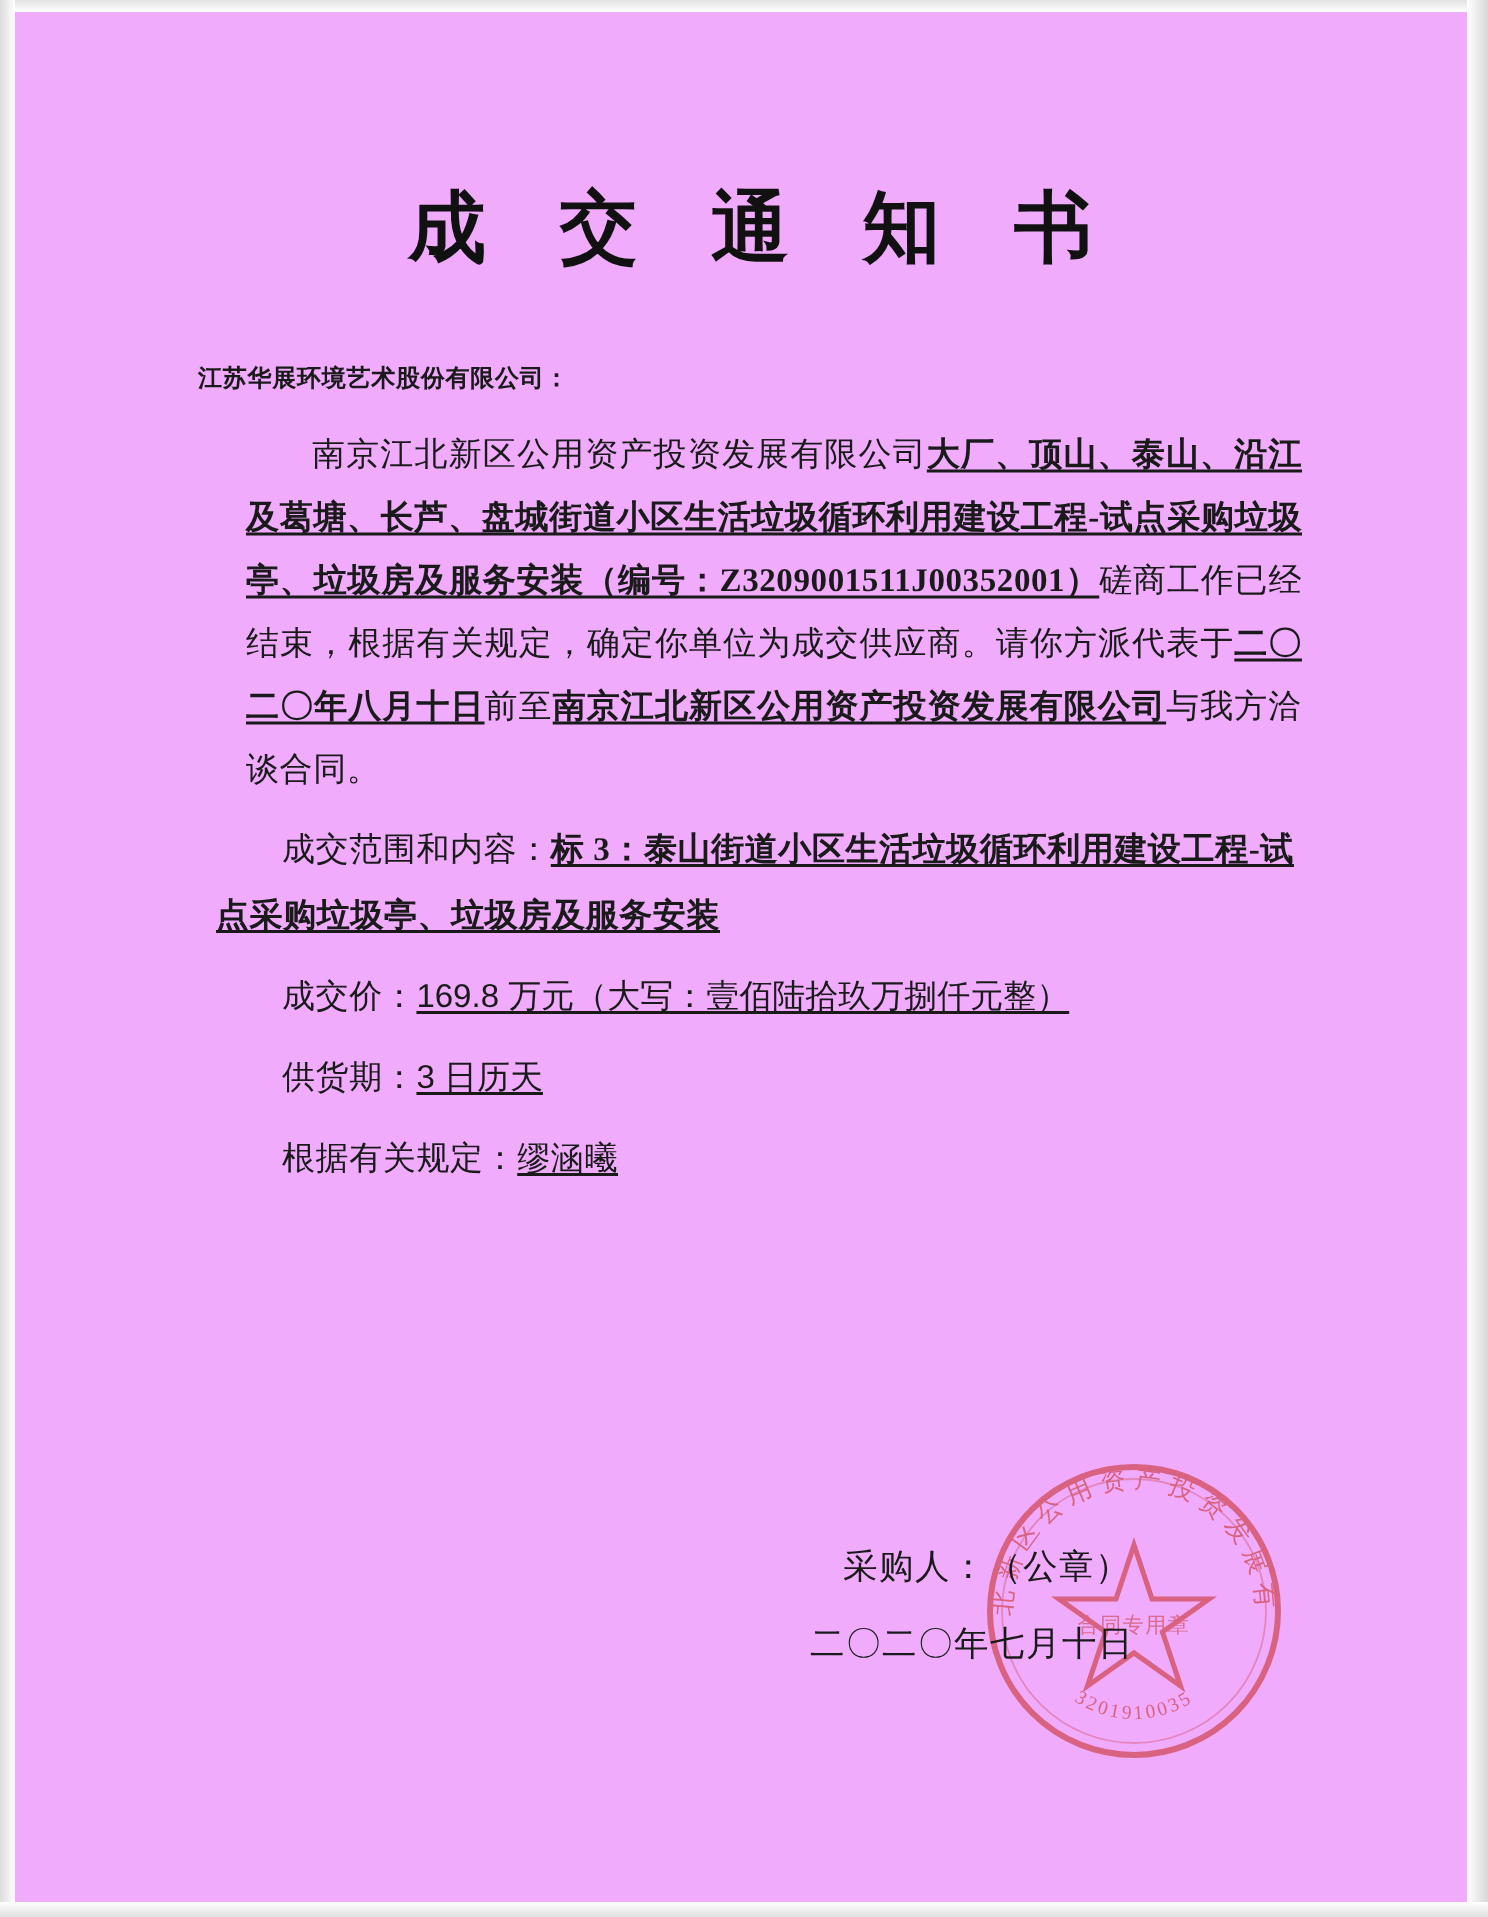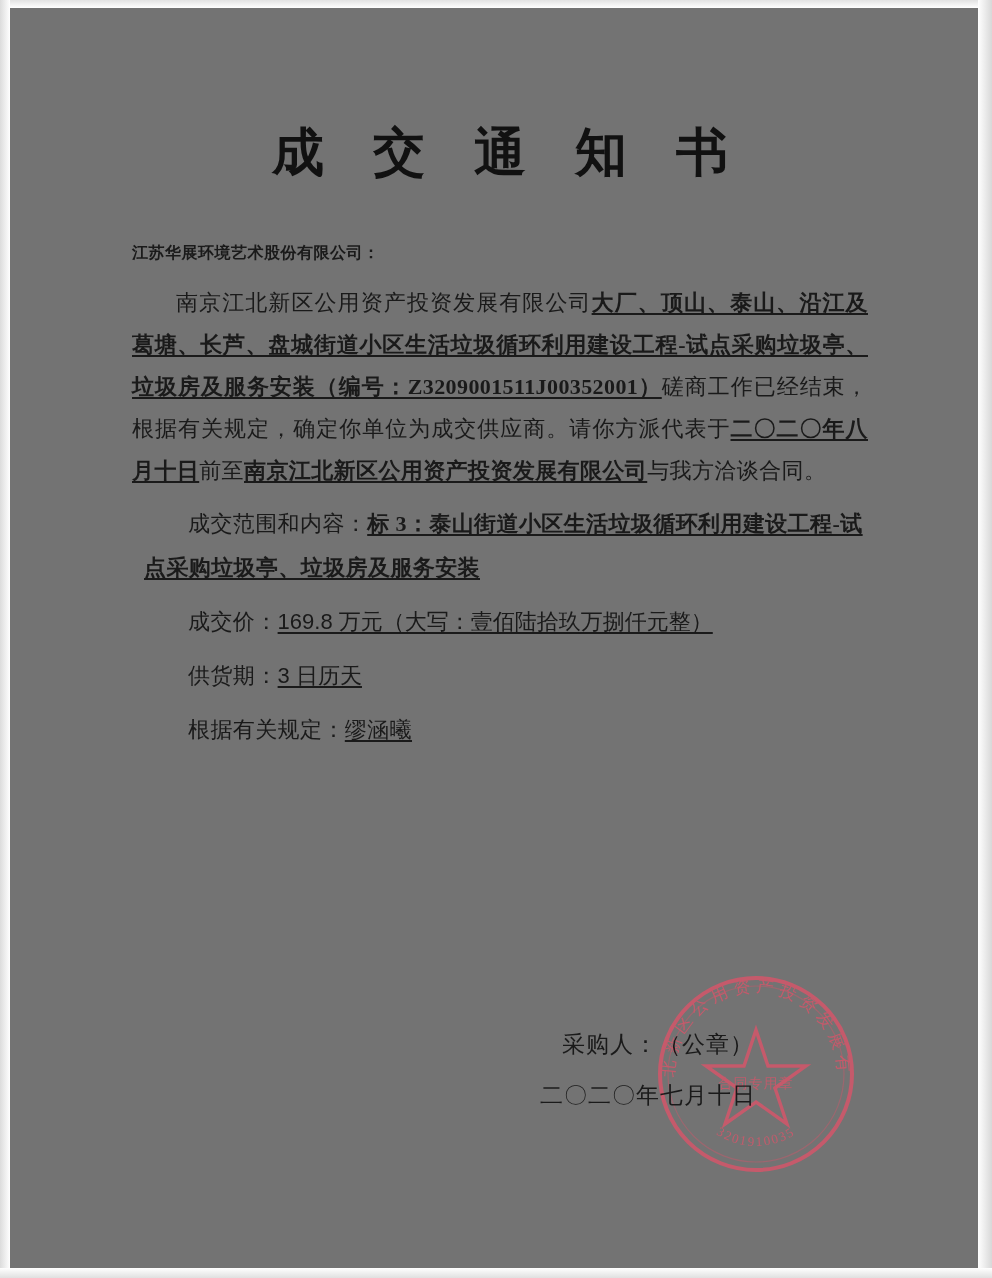--- a/index.html
+++ b/index.html
@@ -12,21 +12,21 @@
     height: 1278px;
     font-family: "Liberation Serif", "DejaVu Serif", serif;
     color: #1a1a1a;
     position: relative;
     overflow: hidden;
   }
   
   .page {
     position: absolute;
     inset: 0;
-    background: #737373;
+    background: #f0abfc;
   }
   .edge-left {
     position: absolute;
     left: 0; top: 0; bottom: 0; width: 10px;
     background: linear-gradient(to right, #dcdcdc, #ffffff);
   }
   .edge-right {
     position: absolute;
     right: 0; top: 0; bottom: 0; width: 14px;
     background: linear-gradient(to left, #d8d8d8, #ffffff);
@@ -72,20 +72,21 @@
   p.para {
     font-size: 22px;
     line-height: 42px;
     margin: 16px 0 0 0;
     text-align: justify;
     text-justify: inter-ideograph;
     letter-spacing: 0.4px;
   }
   p.para.indent {
     text-indent: 44px;
+    margin-left: 32px;
   }
   .u {
     text-decoration: underline;
     text-underline-offset: 3px;
   }
   .b {
     font-weight: 700;
   }
   .num {
     font-family: Liberation Sans, sans-serif;

